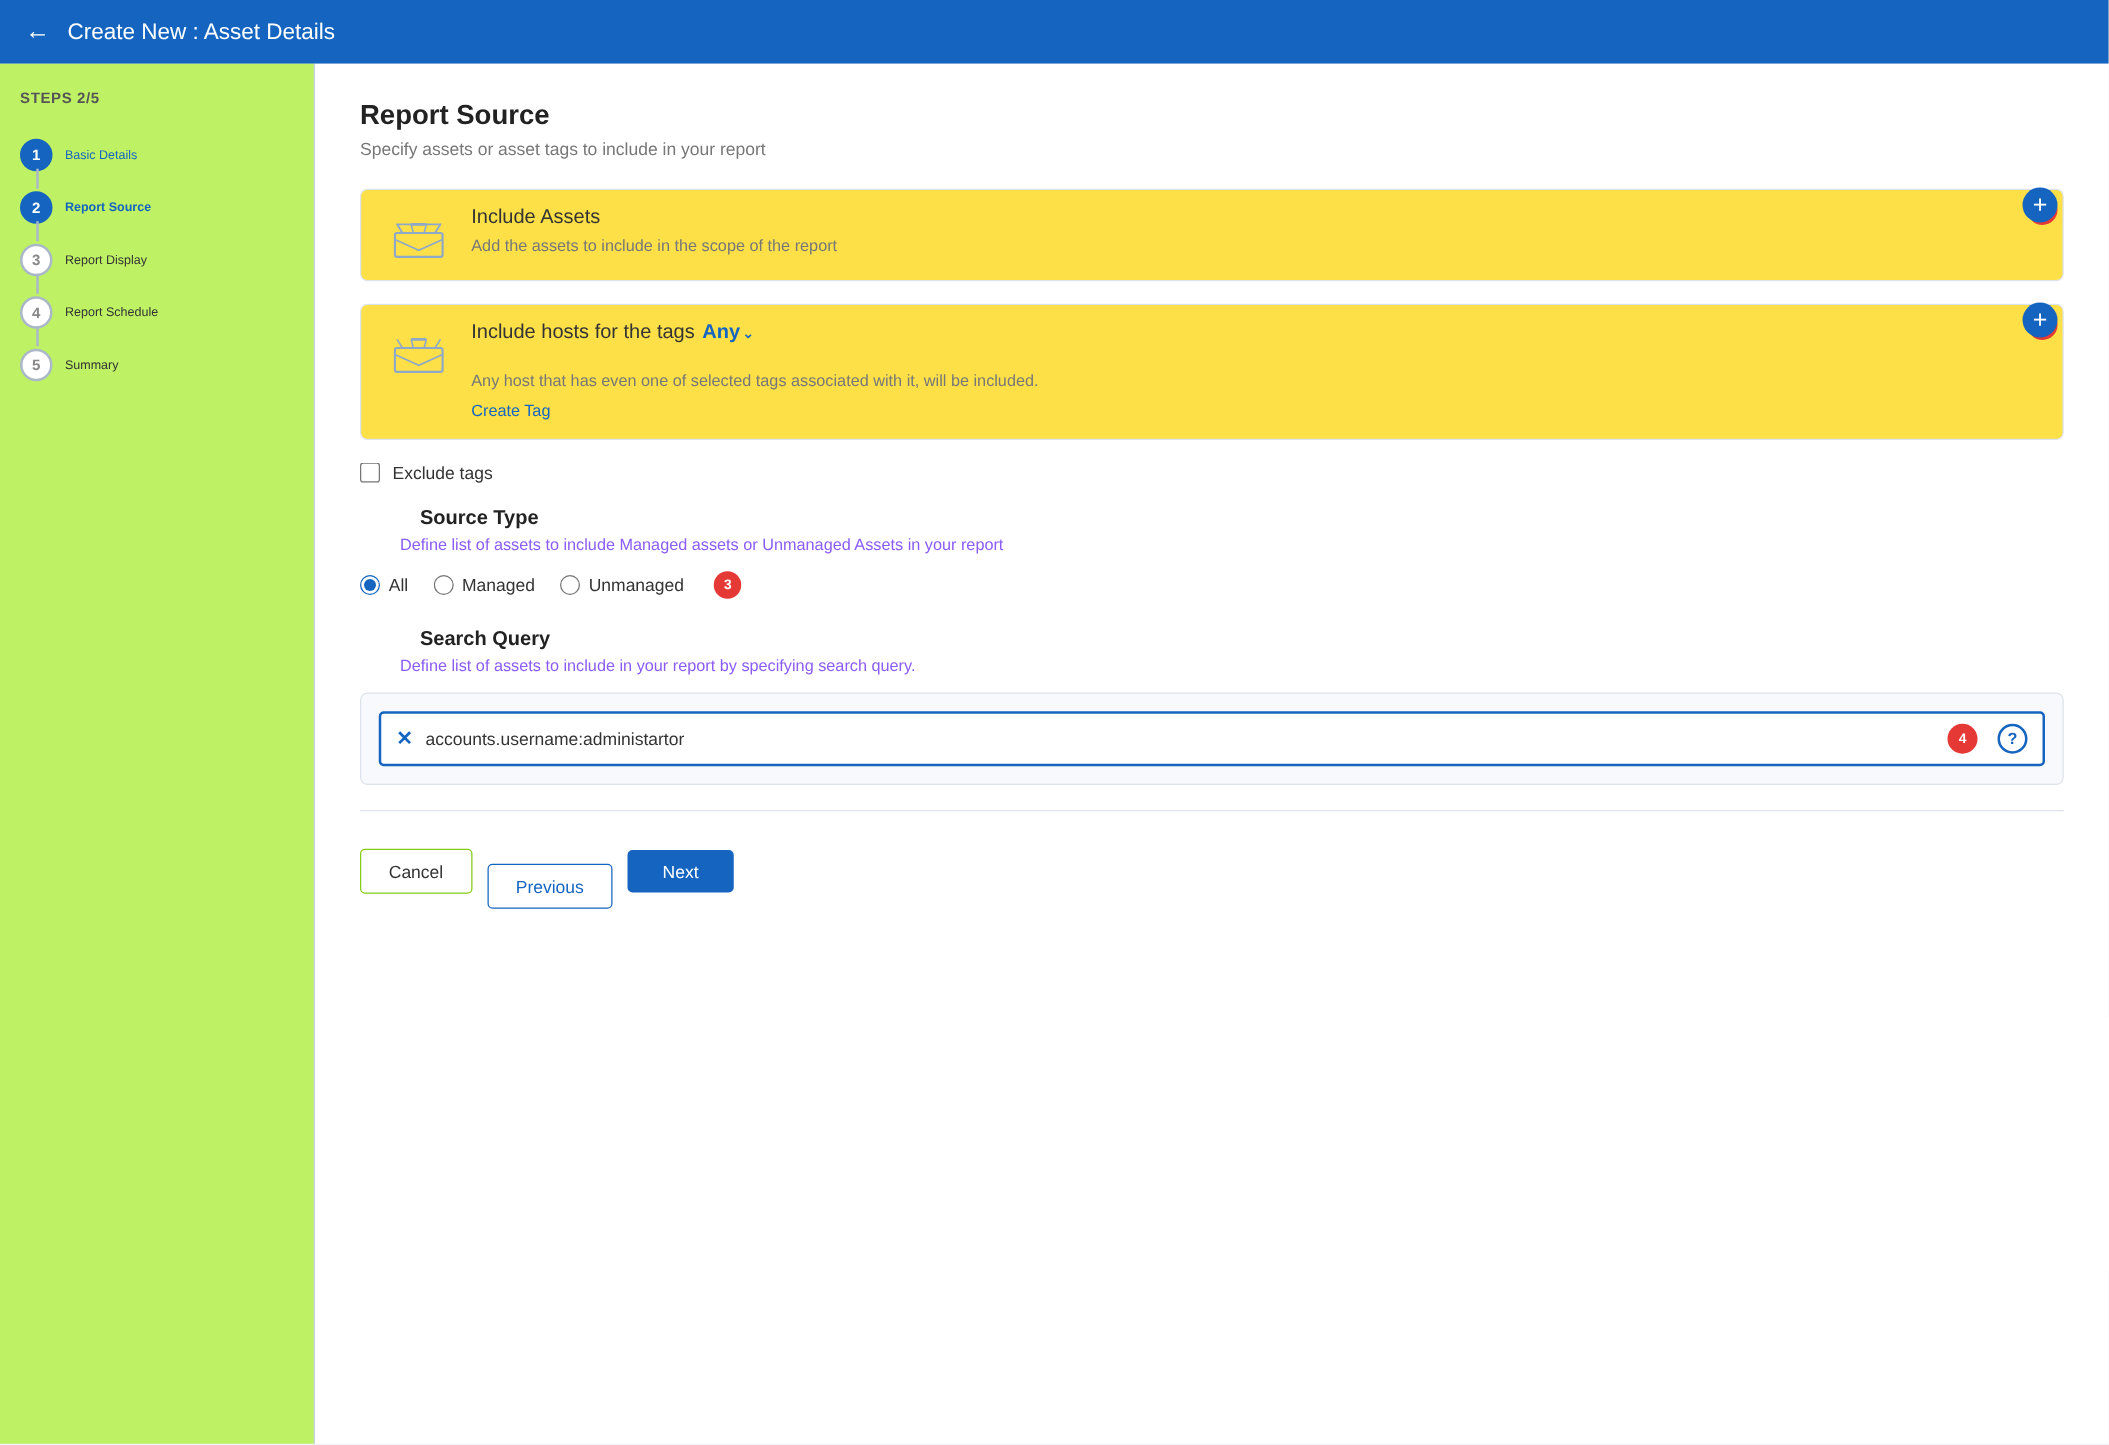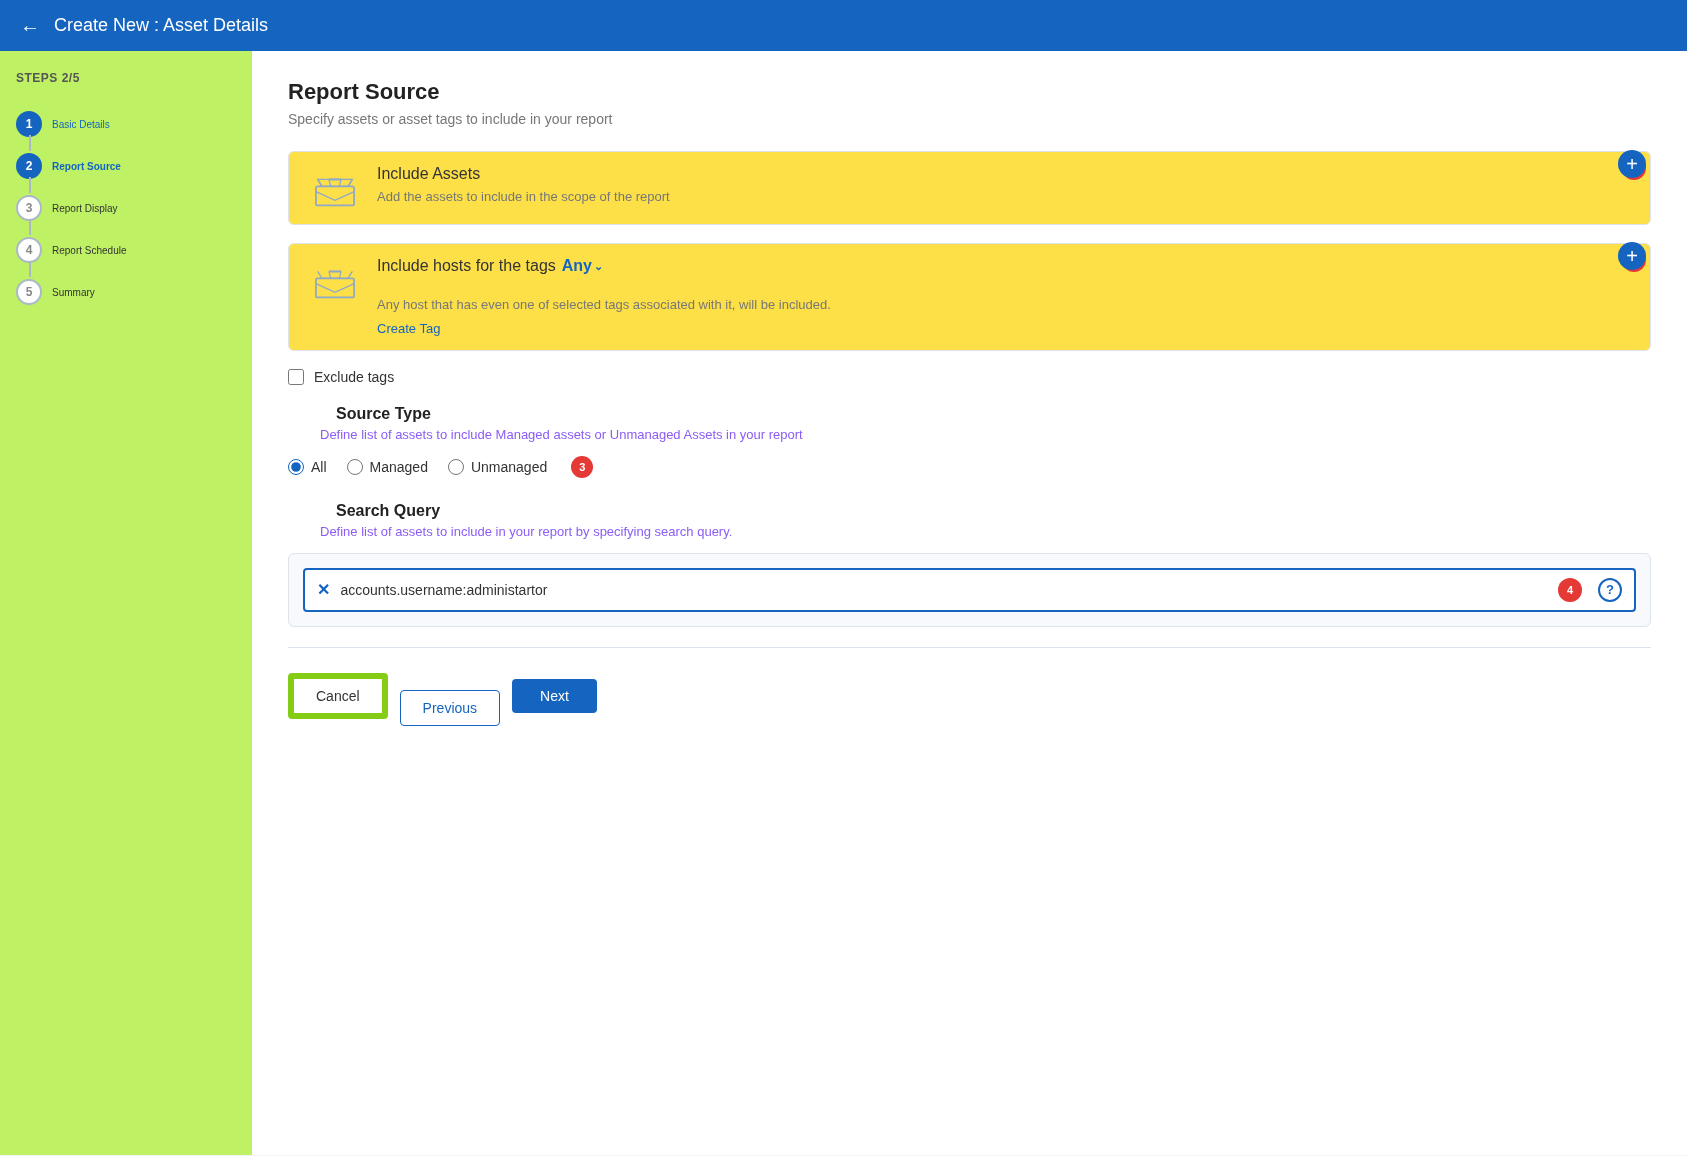--- a/index.html
+++ b/index.html
@@ -347,21 +347,21 @@
     
     .footer {
       border-top: 1px solid #dde3ea;
       padding: 18px 0 0 0;
       display: flex;
       align-items: center;
       gap: 12px;
     }
     .btn-cancel {
       padding: 9px 22px;
-      border: 6px solid #84cc16;
+      border: 1px solid #84cc16;
       background: white;
       color: #333;
       border-radius: 4px;
       font-size: 14px;
       cursor: pointer;
     }
     .btn-prev {
       padding: 9px 22px;
       border: 1px solid #1565c0;
       background: white;

